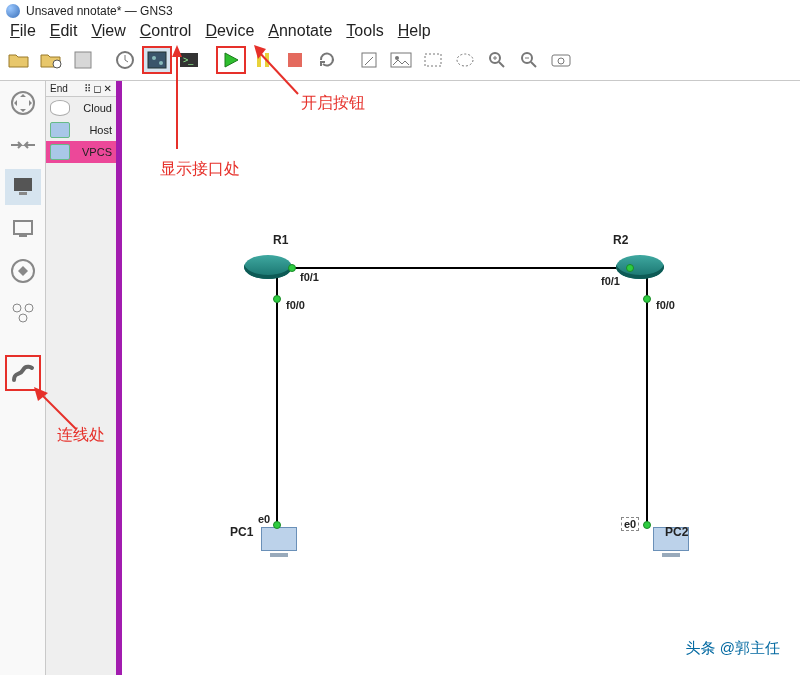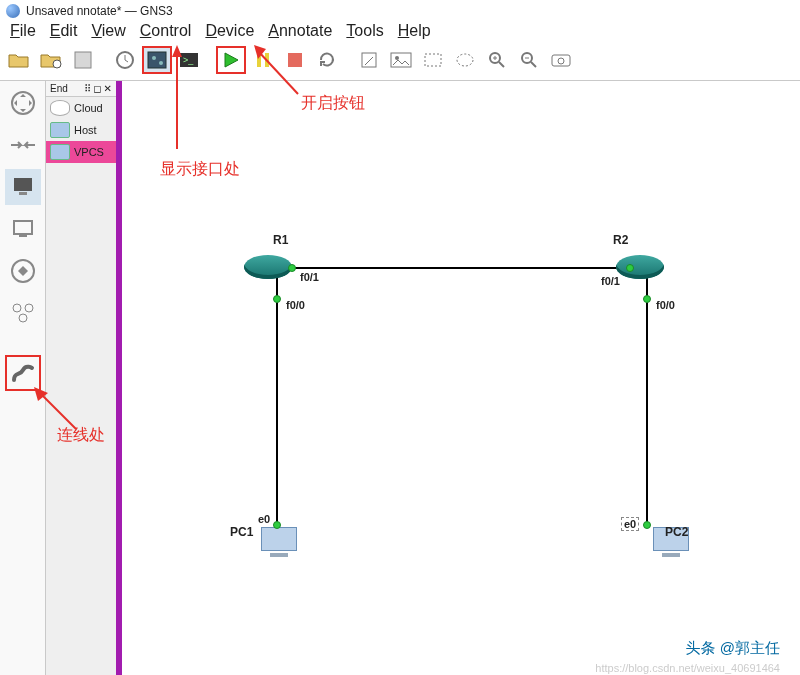--- a/index.html
+++ b/index.html
@@ -13,21 +13,21 @@
   .tbtn { width: 30px; height: 28px; display: flex; align-items: center; justify-content: center; border: 1px solid transparent; color: #555; }
   .sep { width: 8px; }
   .red-box { border: 2px solid #e6302a !important; }
   .main { display: flex; height: calc(100% - 78px); }
   .leftdock { width: 46px; background: #f9f9f9; border-right: 1px solid #c9c9c9; display: flex; flex-direction: column; align-items: center; gap: 6px; padding-top: 4px; }
   .dockbtn { width: 36px; height: 36px; display: flex; align-items: center; justify-content: center; color: #666; border: 1px solid transparent; }
   .nodespanel { width: 76px; background: #efefef; border-right: 6px solid #a21caf; display: flex; flex-direction: column; }
   .nodespanel .hdr { display: flex; align-items: center; font-size: 10px; padding: 2px 4px; gap: 2px; border-bottom: 1px solid #c9c9c9; background: #f5f5f5; }
   .nodespanel .hdr .sp { flex: 1; }
   .nodespanel .hdr .x { cursor: pointer; }
-  .nodeitem { display: flex; align-items: center; gap: 4px; padding: 3px 4px; font-size: 11px; }
+  .nodeitem { display: flex; align-items: center; gap: 4px; padding: 3px 4px; font-size: 11px; justify-content: space-between; }
   .nodeitem.sel { background: #ec4899; }
   .nodeicon { width: 20px; height: 16px; display: inline-block; }
   .cloudic { border: 1px solid #aaa; border-radius: 10px/6px; background: #fff; }
   .hostic { background: #a9c7e8; border: 1px solid #6b8; border-radius: 2px; }
   .canvas { flex: 1; position: relative; background: #fff; }
   .router { position: absolute; width: 48px; height: 24px; border-radius: 24px/12px; background: linear-gradient(#3fa8a0,#16706b); box-shadow: 0 -4px 0 #0d5a55 inset; }
   .pc { position: absolute; width: 42px; height: 36px; }
   .pc .mon { width: 36px; height: 24px; background: #bcd2ea; border: 1px solid #6a90b8; margin: 0 auto; }
   .pc .base { width: 18px; height: 4px; background: #9ab; margin: 2px auto 0; }
   .lbl { position: absolute; font-size: 12px; font-weight: bold; }
@@ -281,16 +281,15 @@
     <svg class="arrow" style="left:126px; top:-42px;" width="70" height="70">
         <line x1="50" y1="55" x2="10" y2="12" stroke="#e6302a" stroke-width="2"></line>
         <path d="M6 6l4 14 8-10z" fill="#e6302a"></path>
       </svg>
     <svg class="arrow" style="left:-94px; top:300px;" width="60" height="60">
         <line x1="48" y1="48" x2="12" y2="12" stroke="#e6302a" stroke-width="2"></line>
         <path d="M6 6l4 14 10-8z" fill="#e6302a"></path>
       </svg>
 
     <div class="watermark">头条 @郭主任</div>
-    <div class="watermark2">https://blog.csdn.net/weixu_40691464</div>
   </div>
 
 </div>
 
 </body></html>

